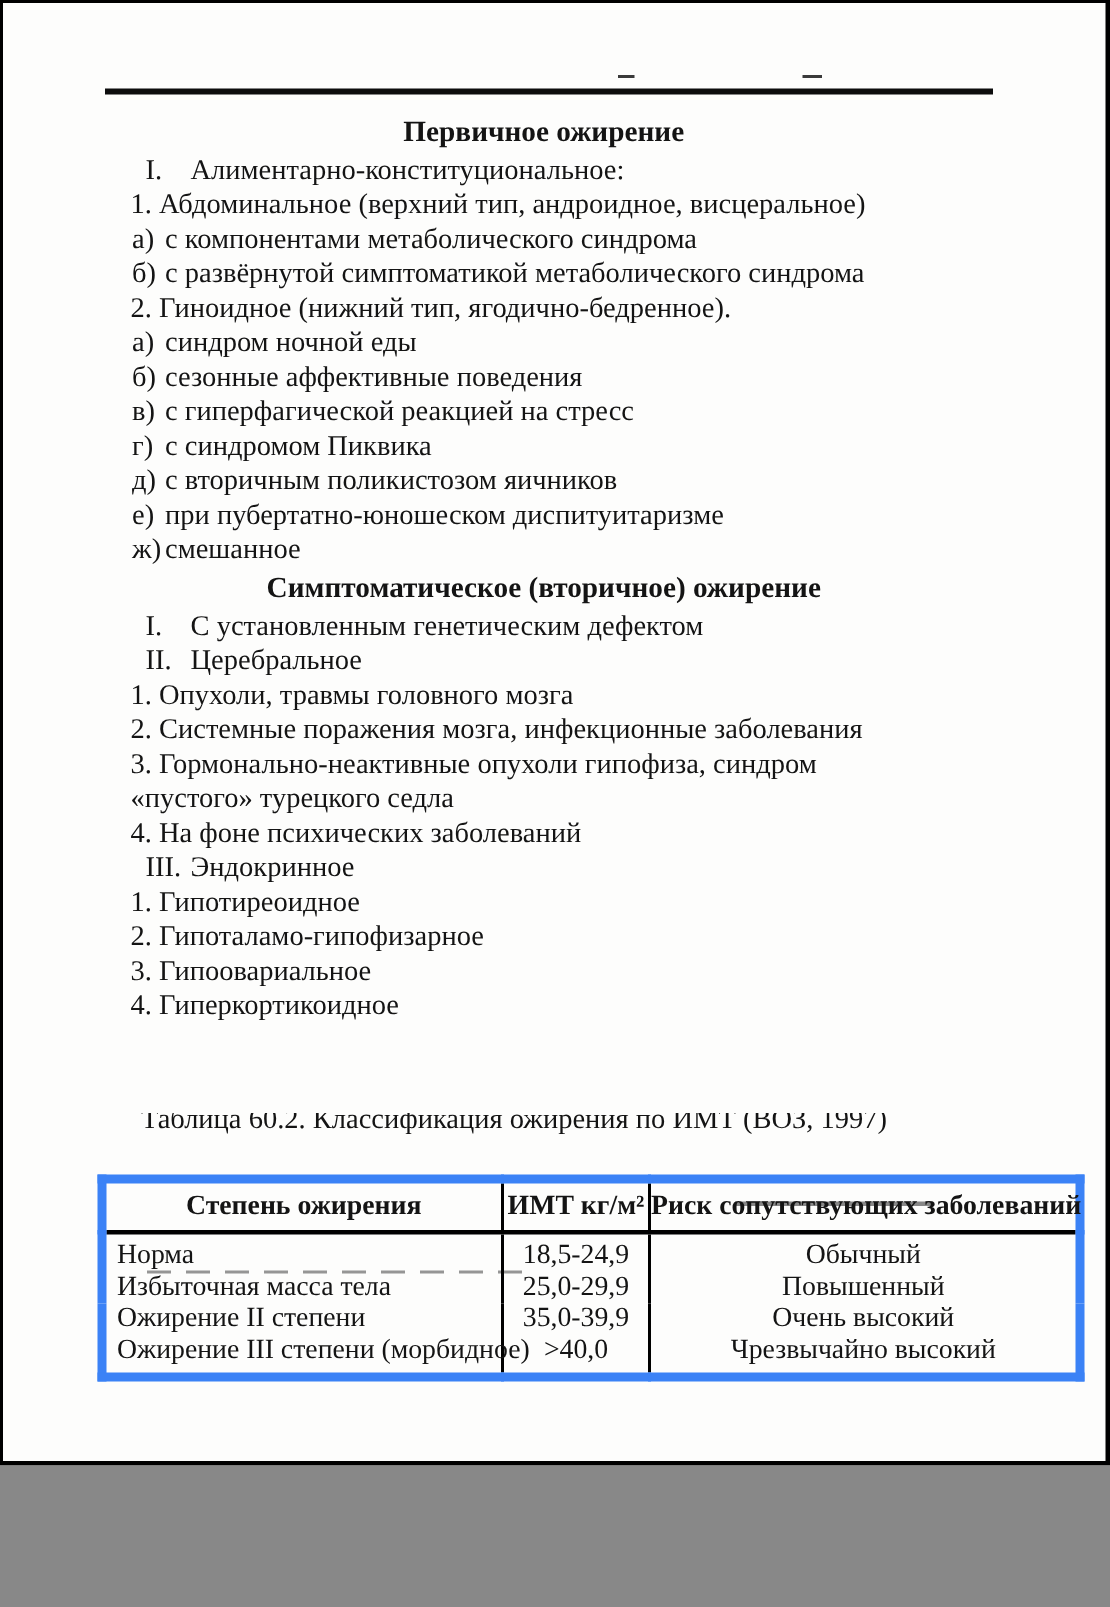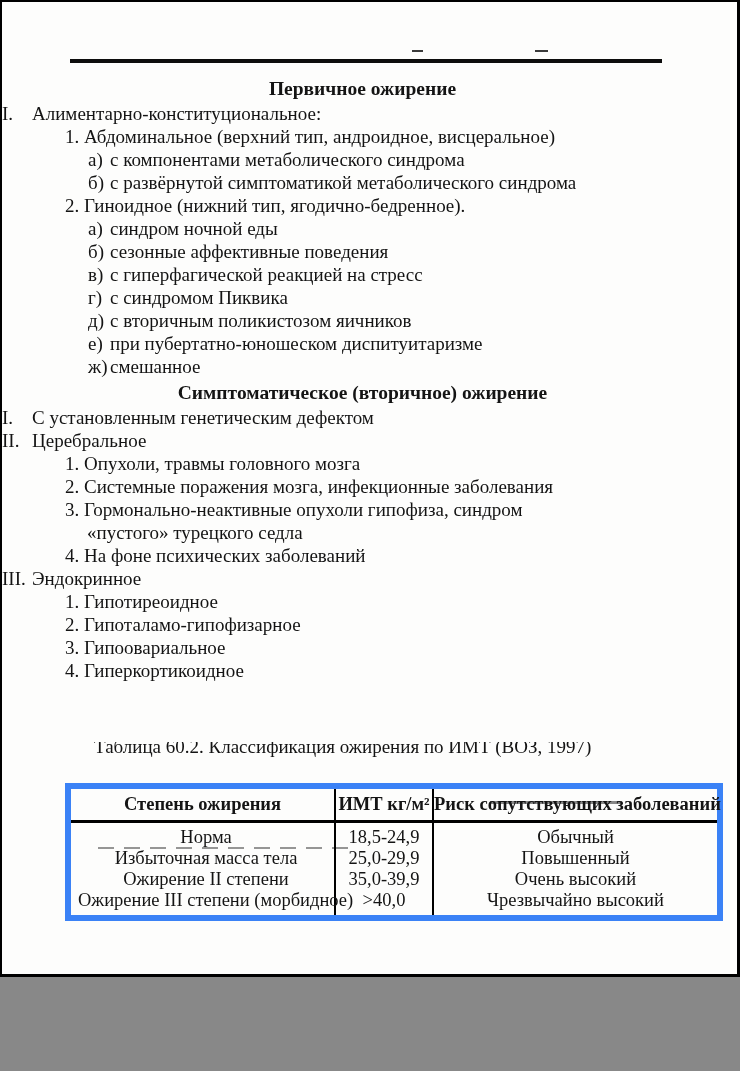--- a/index.html
+++ b/index.html
@@ -32,22 +32,22 @@
   .heading {
     font-weight: bold; font-size: 19.5px;
     height: 26px; line-height: 26px;
     text-align: center; padding-right: 14px;
     white-space: nowrap;
   }
   .h1 { margin-top: 74px; }
   .h2 { margin-top: 2px; }
   .line { height: 23px; line-height: 23px; font-size: 19px; white-space: nowrap; }
   .mk { display: inline-block; }
-  .lvl-r { }  .lvl-r .mk { width: 30px; }
-  .lvl-n { padding-left: 63px; } .lvl-n .mk { width: 19px; }
+  .lvl-r { padding-left: 95px; }  .lvl-r .mk { width: 30px; }
+  .lvl-n { padding-left: 85px; } .lvl-n .mk { width: 19px; }
   .lvl-l { padding-left: 86px; } .lvl-l .mk { width: 22px; }
   .lvl-c { padding-left: 85px; } .lvl-c .mk { width: 0; }
   .caption-wrap { height: 19px; overflow: hidden; margin: 60px 0 0 92px; }
   .caption-text { display: block; font-weight: normal; font-size: 19px; line-height: 30px; margin-top: -10px; white-space: nowrap; }
   table.bmi {
     border-collapse: collapse; table-layout: fixed;
     width: 652px; margin: 22px 0 0 63px;
     border: 6px solid #3b82f6;
   }
   .bmi th {
@@ -56,21 +56,21 @@
     text-align: center; vertical-align: middle; padding: 0;
     white-space: nowrap;
   }
   .bmi td {
     border-left: 2px solid #000; border-right: 2px solid #000;
     border-top: none; border-bottom: none;
     font-size: 18.5px; height: 21px; line-height: 21px;
     text-align: center; vertical-align: middle; padding: 0;
     white-space: nowrap;
   }
-  .bmi td.c0 { text-align: center; padding-left: 7px; }
+  .bmi td.c0 { text-align: left; padding-left: 7px; }
   .bmi tbody tr.first td { padding-top: 4px; }
   .bmi tbody tr.last td { padding-bottom: 4px; }
 </style>
 </head>
 <body>
 
 <div class="page">
   <div class="dash-a"></div>
   <div class="dash-b"></div>
   <div class="top-rule"></div>

